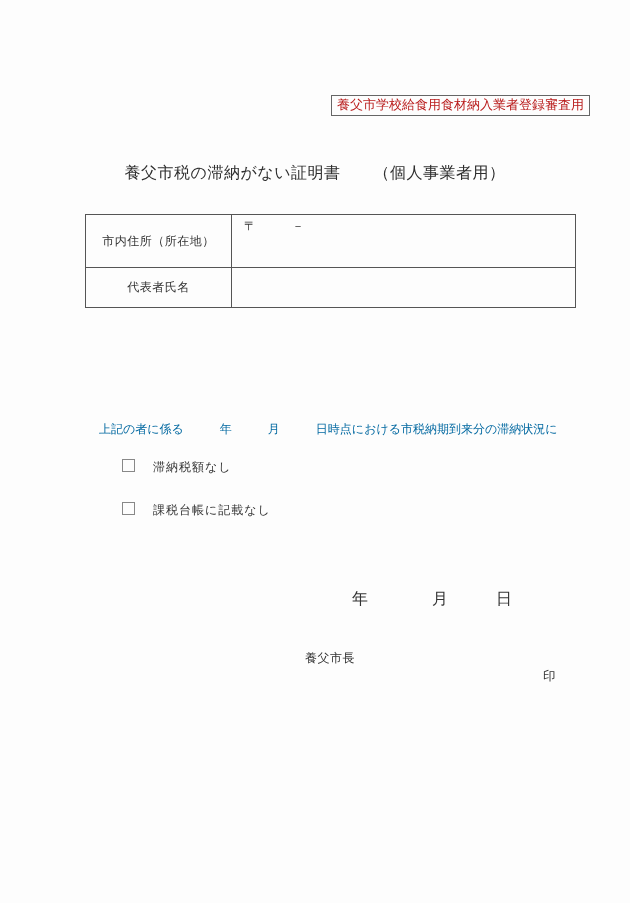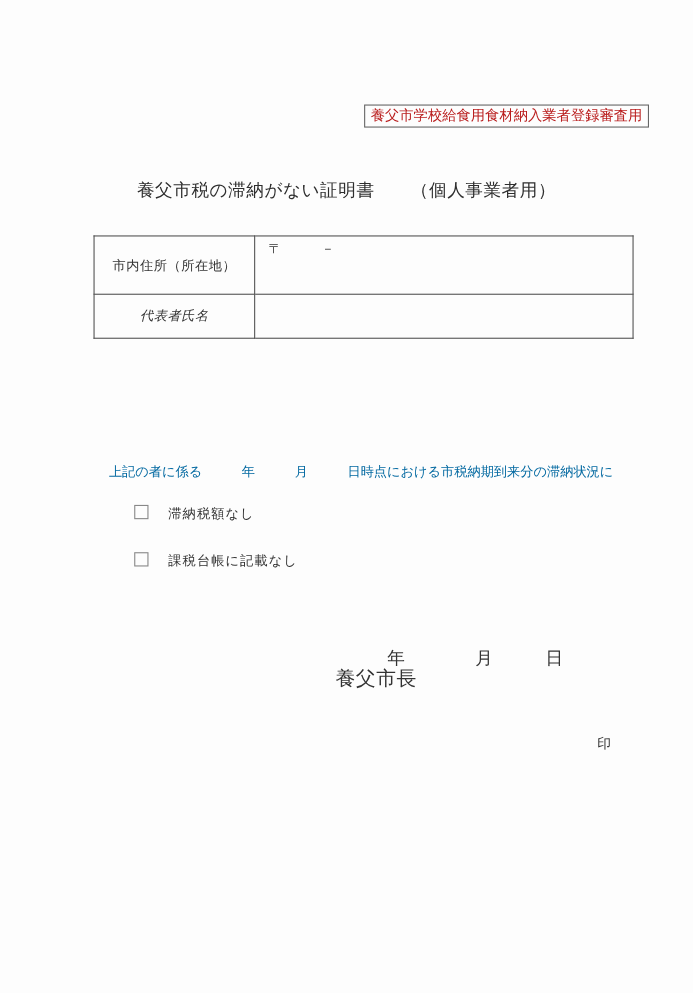--- a/index.html
+++ b/index.html
@@ -58,21 +58,21 @@
     vertical-align: middle;
     letter-spacing: 0.5px;
   }
   .reg-table .value-cell {
     width: 343px;
     position: relative;
     vertical-align: top;
   }
   .row-1 { height: 53px; }
   .row-2 { height: 43px; }
-  .row-3 { height: 40px; font-style: italic; }
+  .row-3 { height: 40px; }
   .postal-line {
     position: absolute;
     left: 12px; top: 3px;
     font-size: 12px;
     white-space: pre;
   }
   .phone-line {
     position: absolute;
     left: 122px; bottom: 5px;
     font-size: 12px;
@@ -109,22 +109,22 @@
   .check-label { letter-spacing: 1px; }
   
   .date-line {
     position: absolute;
     left: 352px; top: 589px;
     font-size: 16px;
     white-space: pre;
   }
   .mayor-line {
     position: absolute;
-    left: 305px; top: 605px;
-    font-size: 18px;
+    left: 305px; top: 650px;
+    font-size: 12px;
     letter-spacing: 0.5px;
     white-space: nowrap;
   }
   .seal-mark {
     position: absolute;
     left: 543px; top: 668px;
     font-size: 12.5px;
   }
 </style>
 </head>

